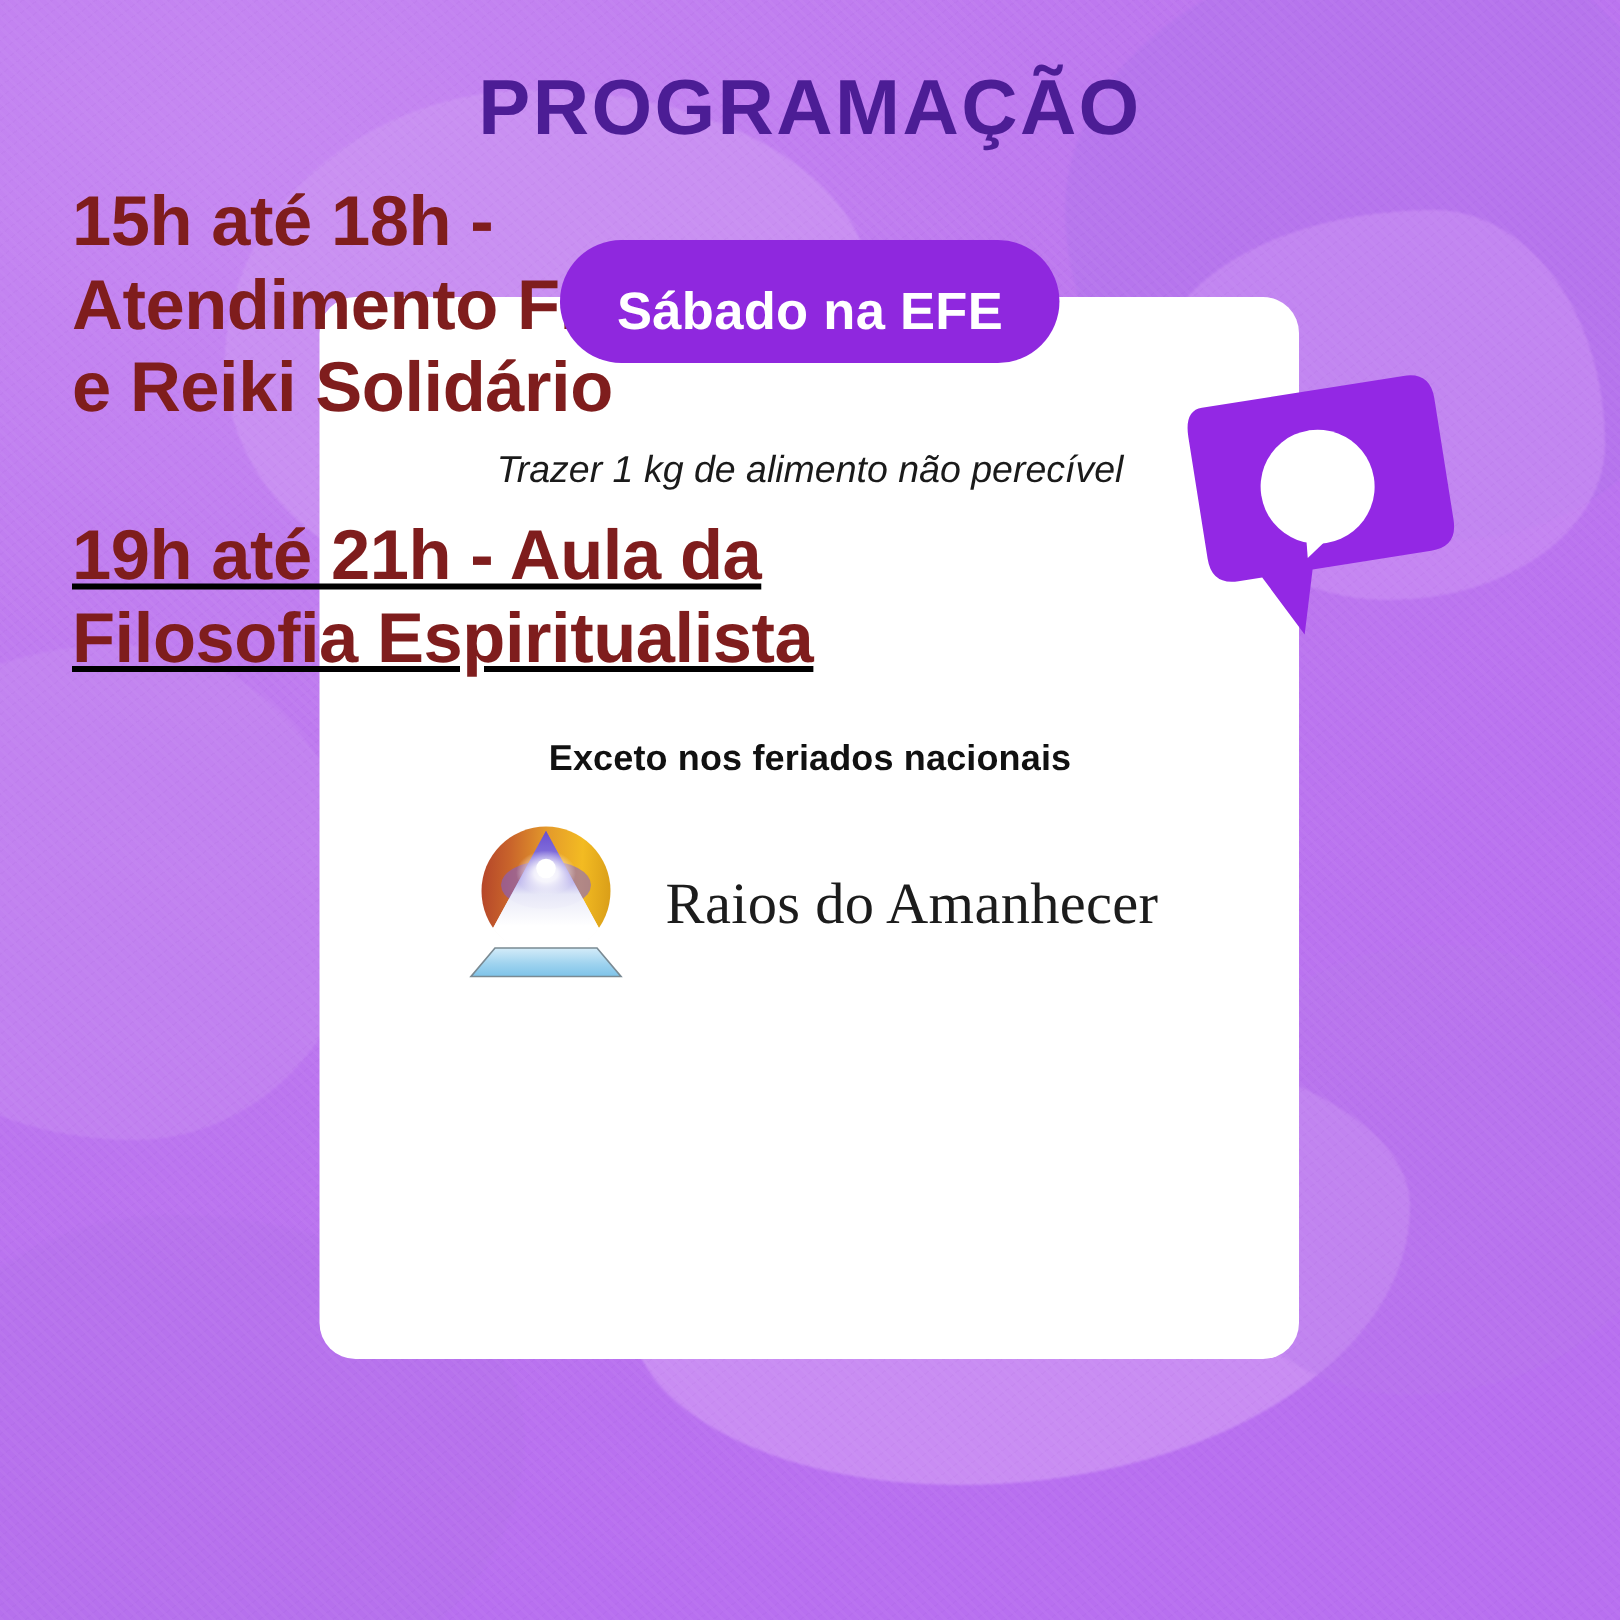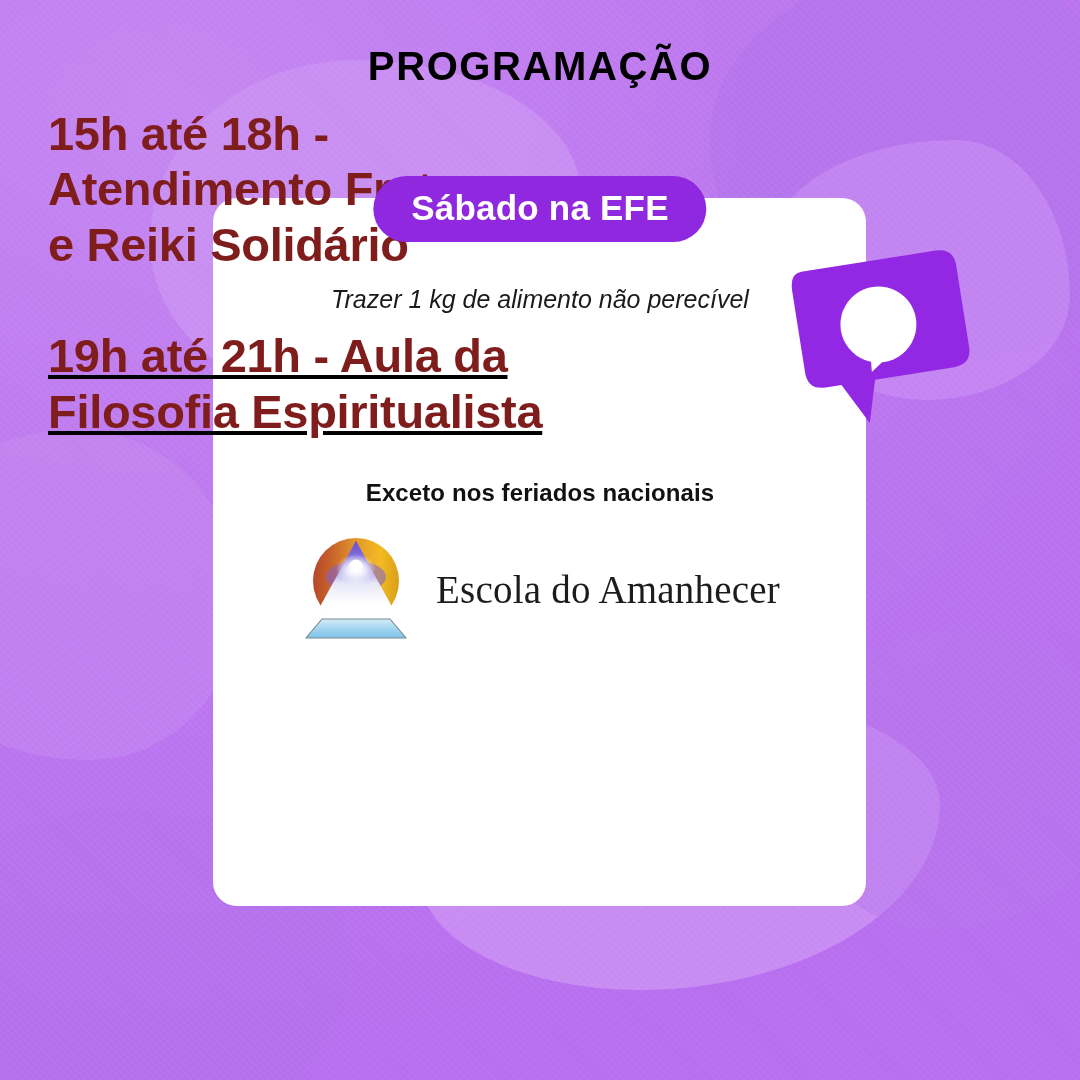--- a/index.html
+++ b/index.html
@@ -94,27 +94,26 @@
   
   .badge {
     position: absolute;
     left: 50%;
     top: 160px;
     transform: translateX(-50%);
     z-index: 6;
     background: #8f28de;
     color: #ffffff;
     border-radius: 999px;
-    padding: 13px 38px 14px;
+    padding: 29px 38px 14px;
     font-size: 35px;
     font-weight: 700;
     letter-spacing: .2px;
     white-space: nowrap;
     line-height: 1.1;
-    margin-top: 16px;
   }
 
   
   .bubble-deco {
     position: absolute;
     left: 782px;
     top: 242px;
     width: 200px;
     height: 185px;
     z-index: 5;
@@ -127,24 +126,24 @@
     width: 100%;
     height: 100%;
     padding: 44px 48px 30px;
     box-sizing: border-box;
     display: flex;
     flex-direction: column;
     align-items: center;
     z-index: 4;
   }
   .headline {
-    font-size: 40px;
+    font-size: 52px;
     font-weight: 800;
     letter-spacing: 1.6px;
-    color: #000000;
+    color: #4c1d95;
     text-align: center;
     margin: 0 0 18px;
     line-height: 1.1;
   }
   .block {
     width: 100%;
     text-align: left;
   }
   .slot {
     font-size: 47px;
@@ -288,20 +287,20 @@
           </g>
 
           <path d="M56 8 L104 96 L8 96 Z" fill="url(#pyrBody)" opacity=".96"></path>
           <ellipse cx="56" cy="36" rx="20" ry="15" fill="url(#glow)"></ellipse>
           <circle cx="56" cy="33" r="6.5" fill="#ffffff"></circle>
 
           <path d="M22 86 L90 86 L106 105 L6 105 Z" fill="url(#baseBand)" stroke="#7a8a93" stroke-width="1.1"></path>
         </svg>
       </div>
       <div class="logo-text">
-        <span class="logo-line2">Escola do Amanhecer</span>
+        <span class="logo-line2">Raios do Amanhecer</span>
       </div>
     </div>
   </div>
 
   <div class="badge">Sábado na EFE</div>
 
 </div>
 
 </body></html>

